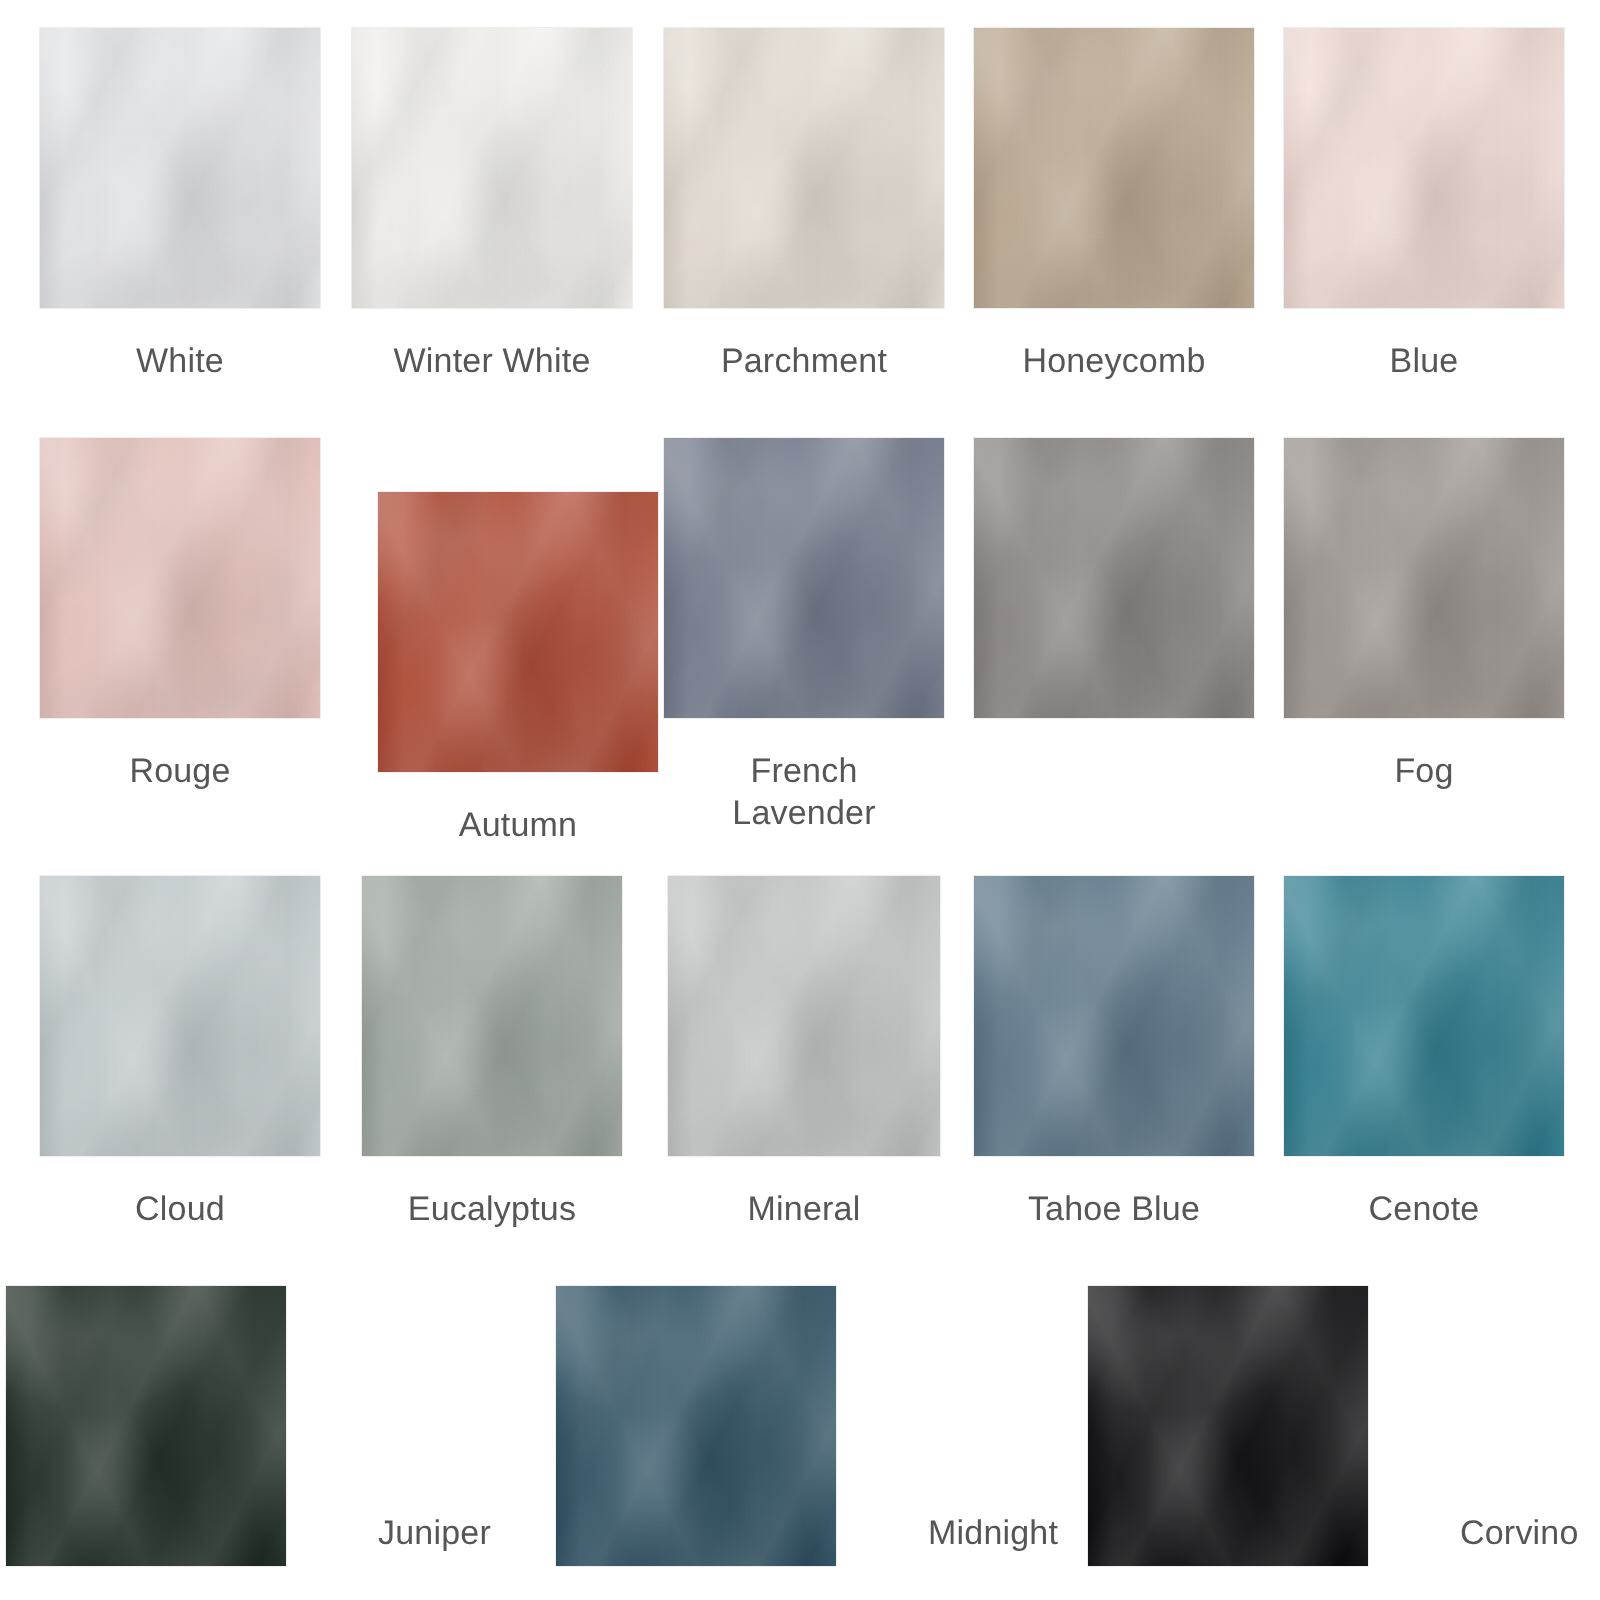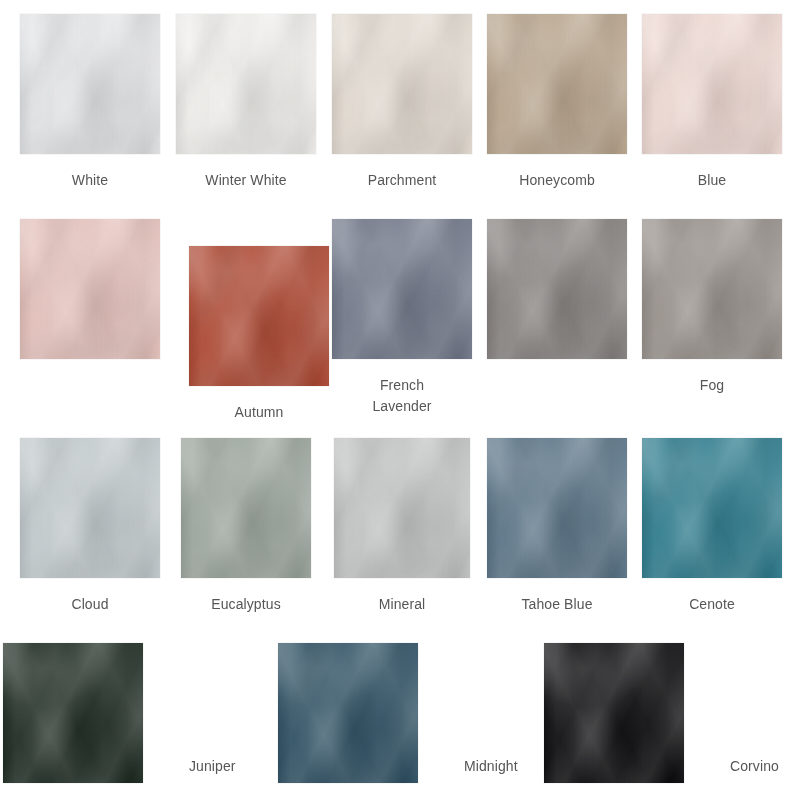--- a/index.html
+++ b/index.html
@@ -62,21 +62,21 @@
       radial-gradient(ellipse 60% 40% at 30% 18%, rgba(255,255,255,0.14), rgba(255,255,255,0) 70%),
       radial-gradient(ellipse 50% 55% at 74% 62%, rgba(0,0,0,0.055), rgba(0,0,0,0) 72%),
       radial-gradient(ellipse 70% 30% at 50% 96%, rgba(0,0,0,0.05), rgba(0,0,0,0) 75%),
       linear-gradient(173deg, rgba(255,255,255,0.07), rgba(0,0,0,0.035));
     pointer-events: none;
   }
 
   .label {
     margin-top: 16px;
     text-align: center;
-    font-size: 14px;
+    font-size: 17px;
     line-height: 21px;
     color: #565656;
     letter-spacing: 0.1px;
     white-space: pre-line;
   }
 
   
   .cell-offset {
     position: absolute;
     display: flex;
@@ -111,20 +111,21 @@
     <div class="swatch" style="background-color: rgb(188, 168, 144);"></div>
     <div class="label" style="color: rgb(86, 86, 86);">Honeycomb</div>
   </div>
   <div class="cell" style="left:634px; top:14px;">
     <div class="swatch" style="background-color: rgb(242, 220, 214);"></div>
     <div class="label" style="color: rgb(86, 86, 86);">Blue</div>
   </div>
 
   <div class="cell" style="left:12px; top:219px;">
     <div class="swatch" style="background-color: rgb(232, 196, 190);"></div>
+    <div class="label" style="color: rgb(86, 86, 86);">Rouge</div>
   </div>
   <div class="cell" style="left:181px; top:219px;margin-top:27px;">
     <div class="swatch" style="background-color: rgb(177, 74, 52);"></div>
     <div class="label" style="color: rgb(86, 86, 86);">Autumn</div>
   </div>
   <div class="cell" style="left:324px; top:219px;">
     <div class="swatch" style="background-color: rgb(115, 122, 140);"></div>
     <div class="label" style="color: rgb(86, 86, 86);">French
 Lavender</div>
   </div>

